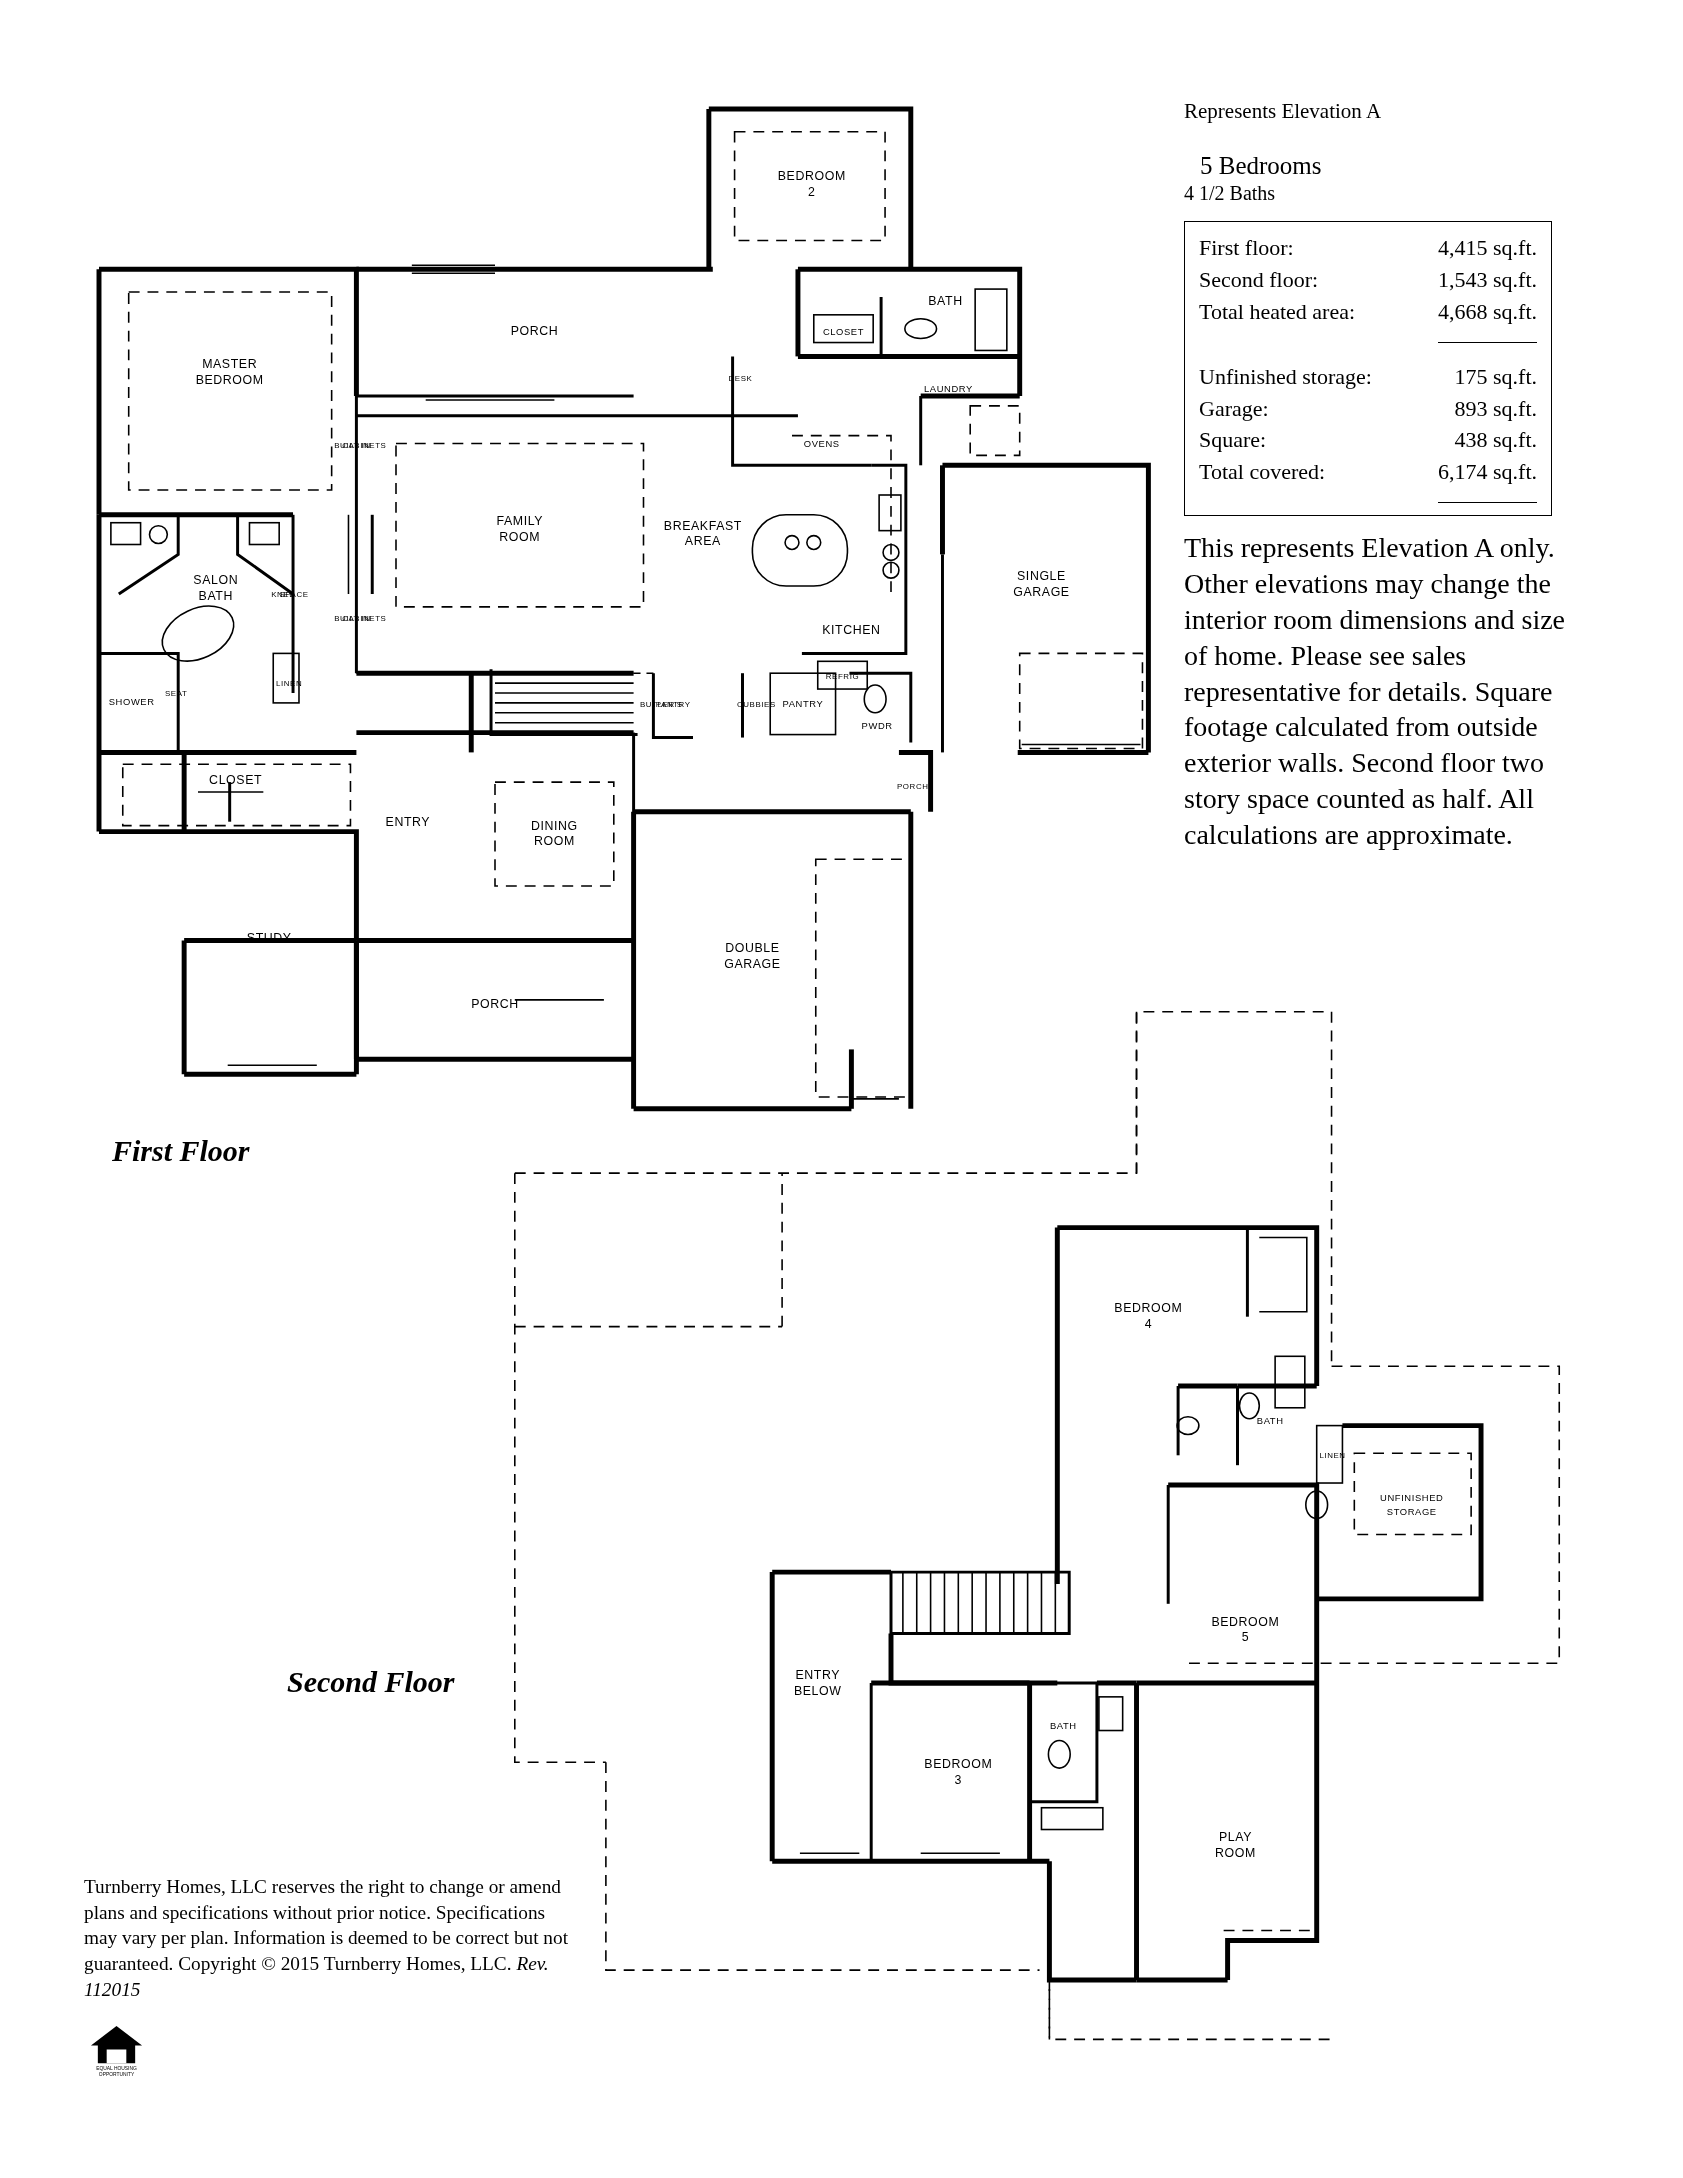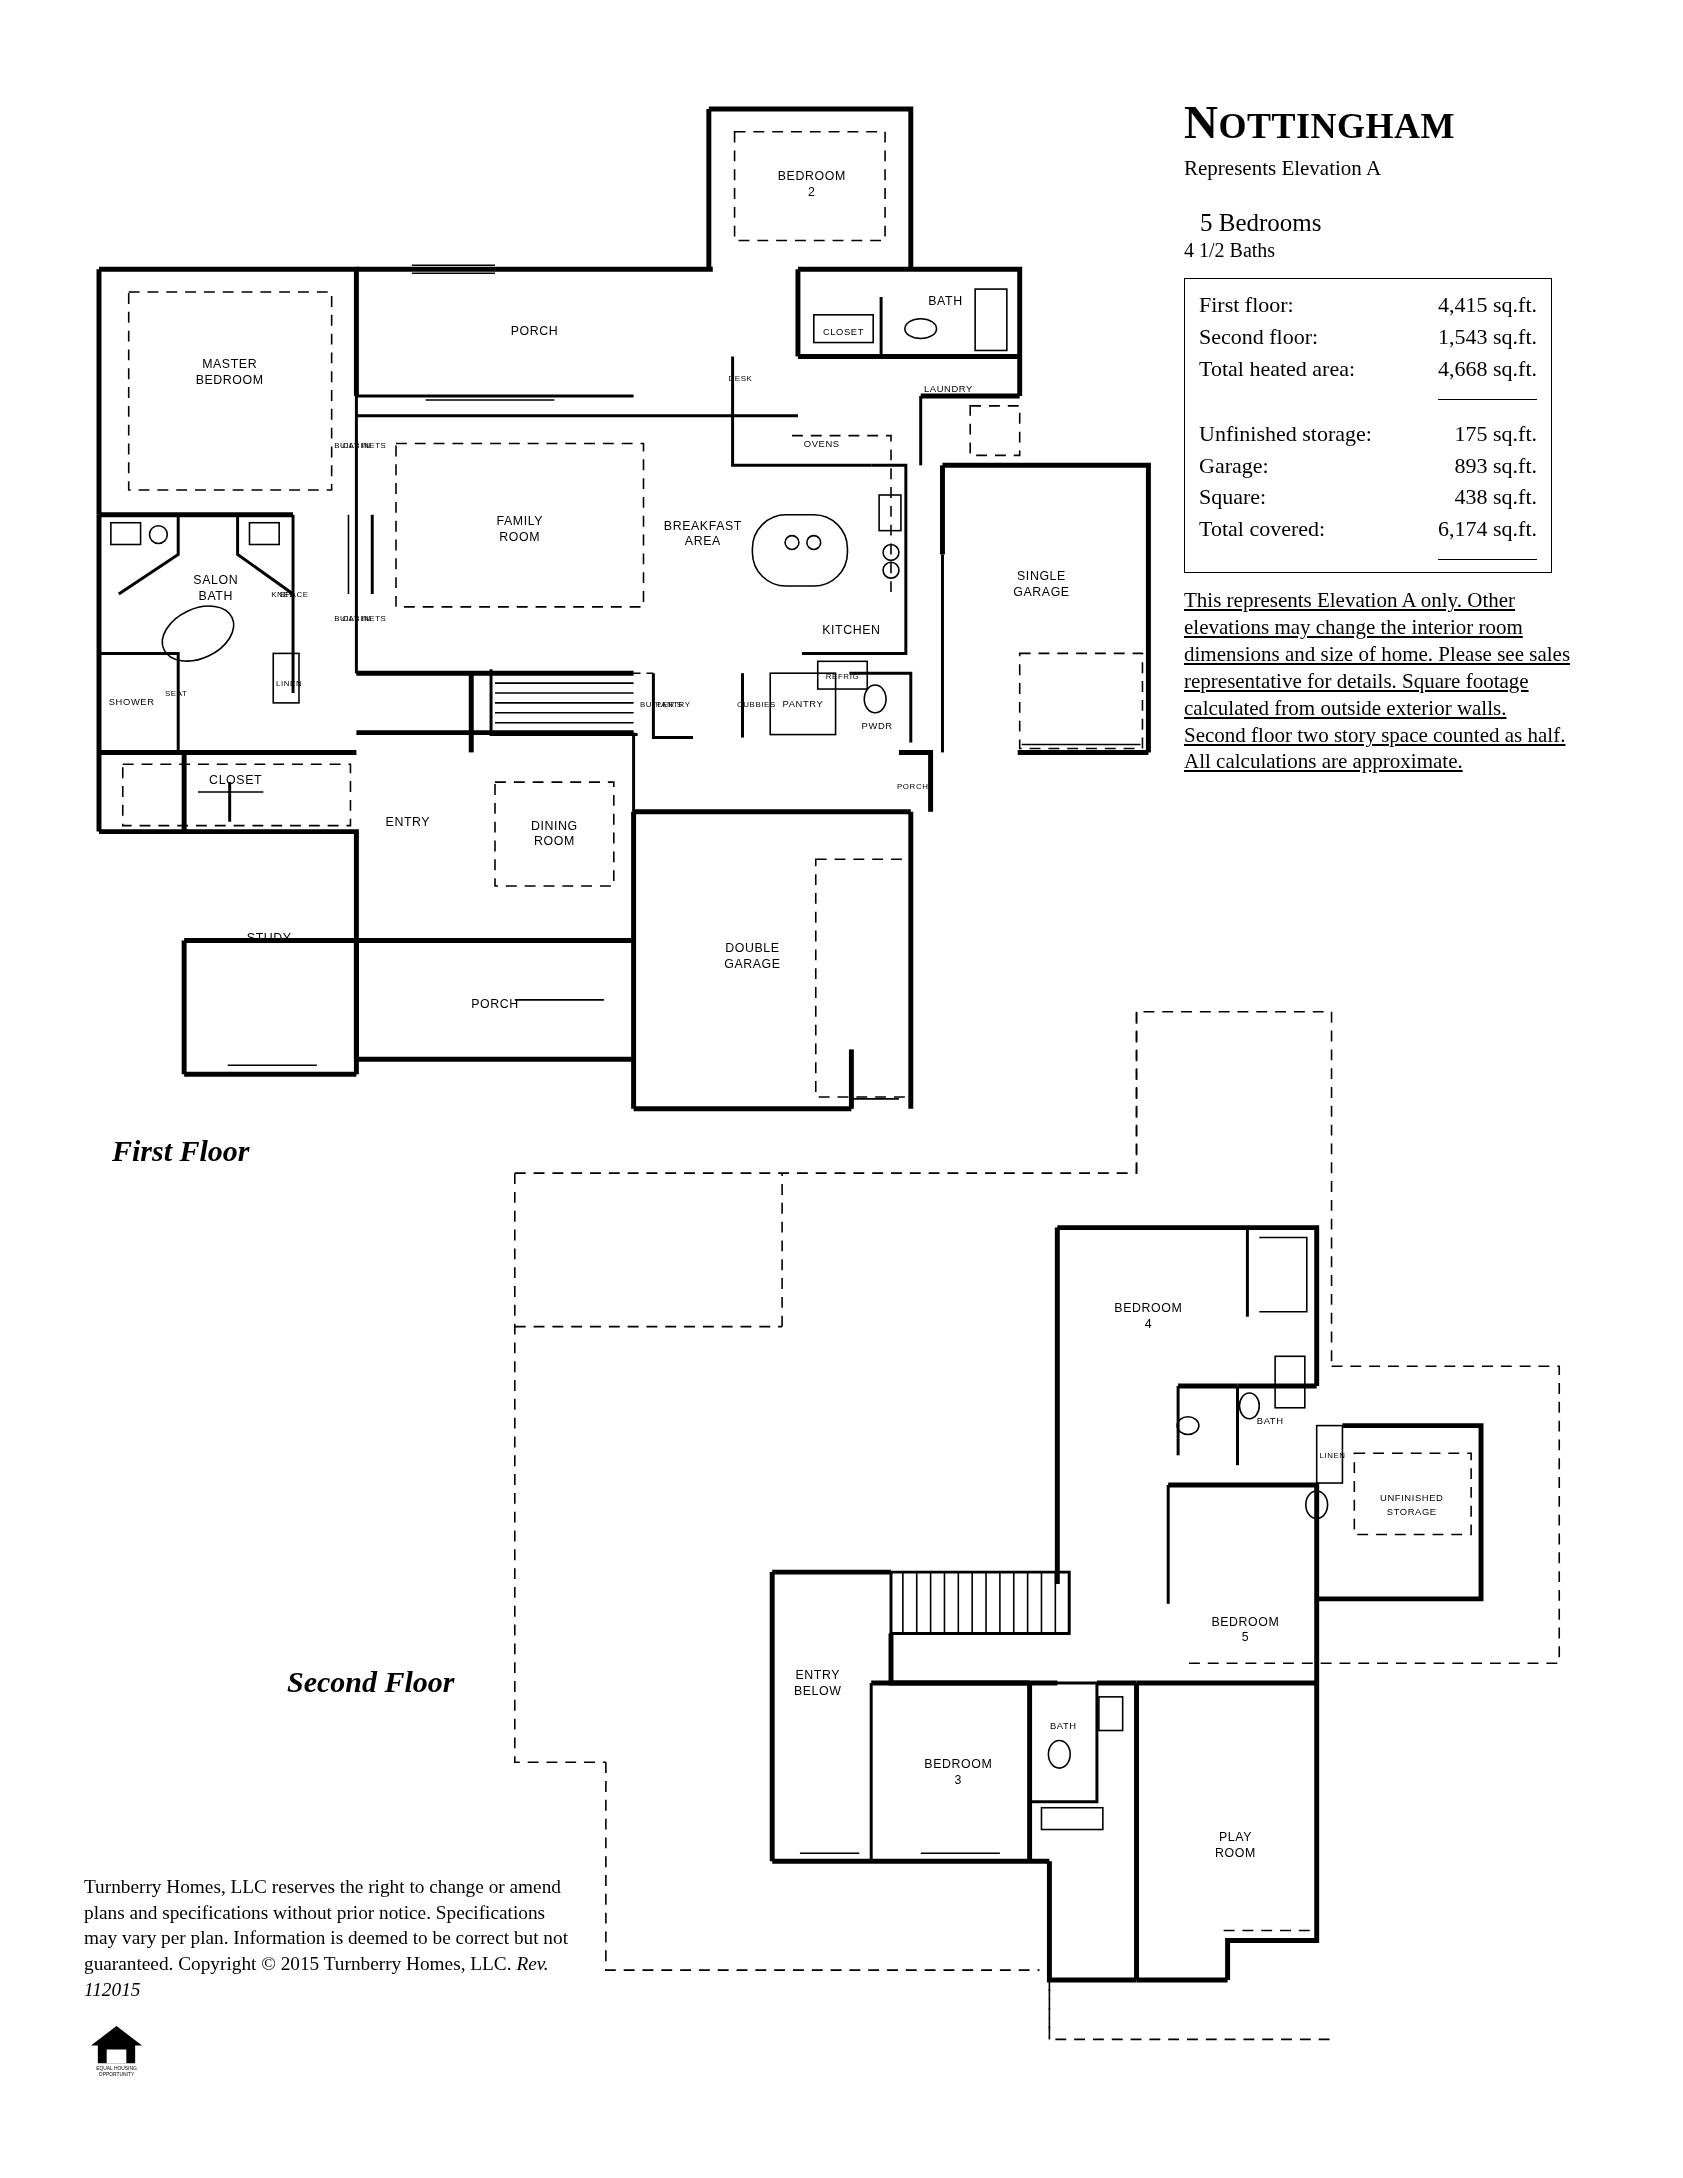--- a/index.html
+++ b/index.html
@@ -49,24 +49,23 @@
   }
   .sq-row .val{text-align:right;white-space:nowrap;}
   .sq-row.underline .val{
     border-bottom:1.4px solid #000;
     padding-bottom:14px;
   }
   .sq-gap{height:18px;}
 
   .disclaimer{
     margin-top:14px;
-    font-size:21px;
+    font-size:28px;
     line-height:1.28;
     width:388px;
-    text-decoration:underline;
   }
 
   
   .floor-label{
     position:absolute;
     font-size:30px;
     font-style:italic;
     font-weight:bold;
     font-family:"Liberation Serif", serif;
   }
@@ -352,23 +351,20 @@
       <path class="w" d="M1240 2000 L1240 1960 L1330 1960 L1330 1700"></path>
       <text class="rmlabel" x="1248" y="1860">PLAY</text>
       <text class="rmlabel" x="1248" y="1876">ROOM</text>
       <path class="dash" d="M1236 1950 L1330 1950"></path>
 
       <path class="dash" d="M1060 2000 L1060 2060"></path>
     </g>
   </svg>
 
   <div class="info">
-    <h1 class="plan-title">
-      <span id="title-text"><span class="cap">N</span><span class="sm">OTTINGHAM</span></span>
-    </h1>
     <div class="elevation">Represents Elevation A</div>
     <div class="beds">5 Bedrooms</div>
     <div class="baths">4 1/2  Baths</div>
 
     <div class="sqft-box">
       <div class="sq-row">
         <span>First floor:</span>
         <span class="val">4,415 sq.ft.</span>
       </div>
       <div class="sq-row">

